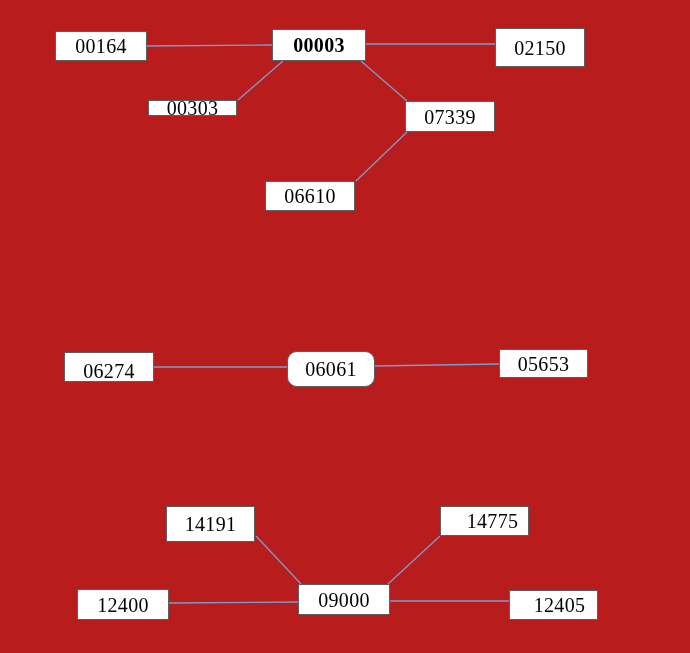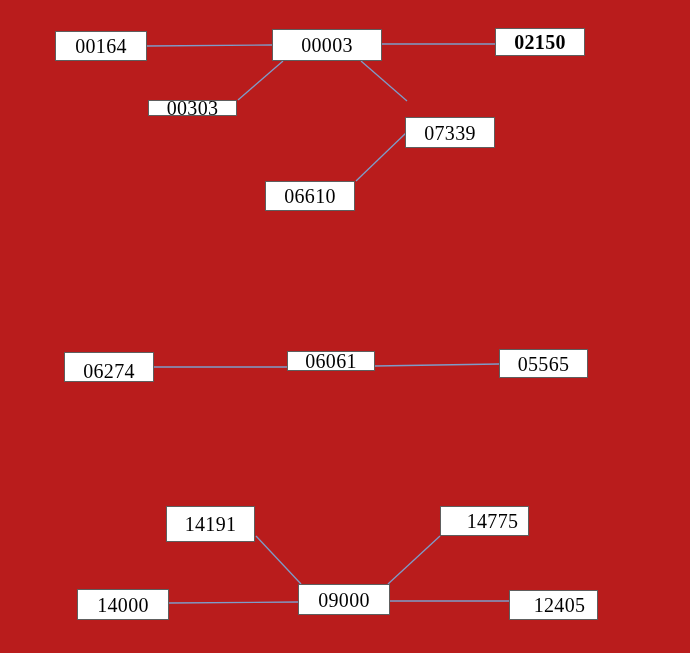--- a/index.html
+++ b/index.html
@@ -57,52 +57,52 @@
       <line x1="375" y1="366" x2="499" y2="364" stroke="#7e9cc9"></line>
       <line x1="256" y1="536" x2="301" y2="584" stroke="#7e9cc9"></line>
       <line x1="440" y1="536" x2="388" y2="584" stroke="#7e9cc9"></line>
       <line x1="169" y1="603" x2="298" y2="602" stroke="#7e9cc9"></line>
       <line x1="390" y1="601" x2="509" y2="601" stroke="#7e9cc9"></line>
     </svg>
   <div>
       <div class="node" style="left: 55px; top: 31px; width: 92px; height: 30px;">
         <span>00164</span>
       </div>
-      <div class="node" style="left: 272px; top: 29px; width: 110px; height: 32px;">
+      <div class="node" style="left: 272px; top: 29px; width: 94px; height: 32px; font-weight: bold;">
         <span>00003</span>
       </div>
-      <div class="node" style="left: 495px; top: 28px; width: 90px; height: 28px; font-weight: bold;">
+      <div class="node" style="left: 495px; top: 28px; width: 90px; height: 39px;">
         <span>02150</span>
       </div>
       <div class="node" style="left: 148px; top: 100px; width: 89px; height: 16px;">
         <span>00303</span>
       </div>
-      <div class="node" style="left: 405px; top: 117px; width: 90px; height: 31px;">
+      <div class="node" style="left: 405px; top: 101px; width: 90px; height: 31px;">
         <span>07339</span>
       </div>
       <div class="node" style="left: 265px; top: 181px; width: 90px; height: 30px; text-align: right;">
         <span>06610</span>
       </div>
       <div class="node" style="left: 64px; top: 352px; width: 90px; height: 30px; align-items: flex-end;">
         <span>06274</span>
       </div>
-      <div class="node" style="left: 287px; top: 351px; width: 88px; height: 20px;">
+      <div class="node" style="left: 287px; top: 351px; width: 88px; height: 36px; border-radius: 10px;">
         <span>06061</span>
       </div>
       <div class="node" style="left: 499px; top: 349px; width: 89px; height: 29px;">
-        <span>05565</span>
+        <span>05653</span>
       </div>
       <div class="node" style="left: 166px; top: 506px; width: 89px; height: 36px;">
         <span>14191</span>
       </div>
       <div class="node" style="left: 440px; top: 506px; width: 89px; height: 30px; padding-left: 16px;">
         <span>14775</span>
       </div>
       <div class="node" style="left: 77px; top: 589px; width: 92px; height: 31px;">
-        <span>14000</span>
+        <span>12400</span>
       </div>
       <div class="node" style="left: 298px; top: 584px; width: 92px; height: 31px;">
         <span>09000</span>
       </div>
       <div class="node" style="left: 509px; top: 590px; width: 89px; height: 30px; padding-left: 12px;">
         <span>12405</span>
       </div>
     </div>
 </div>
 

